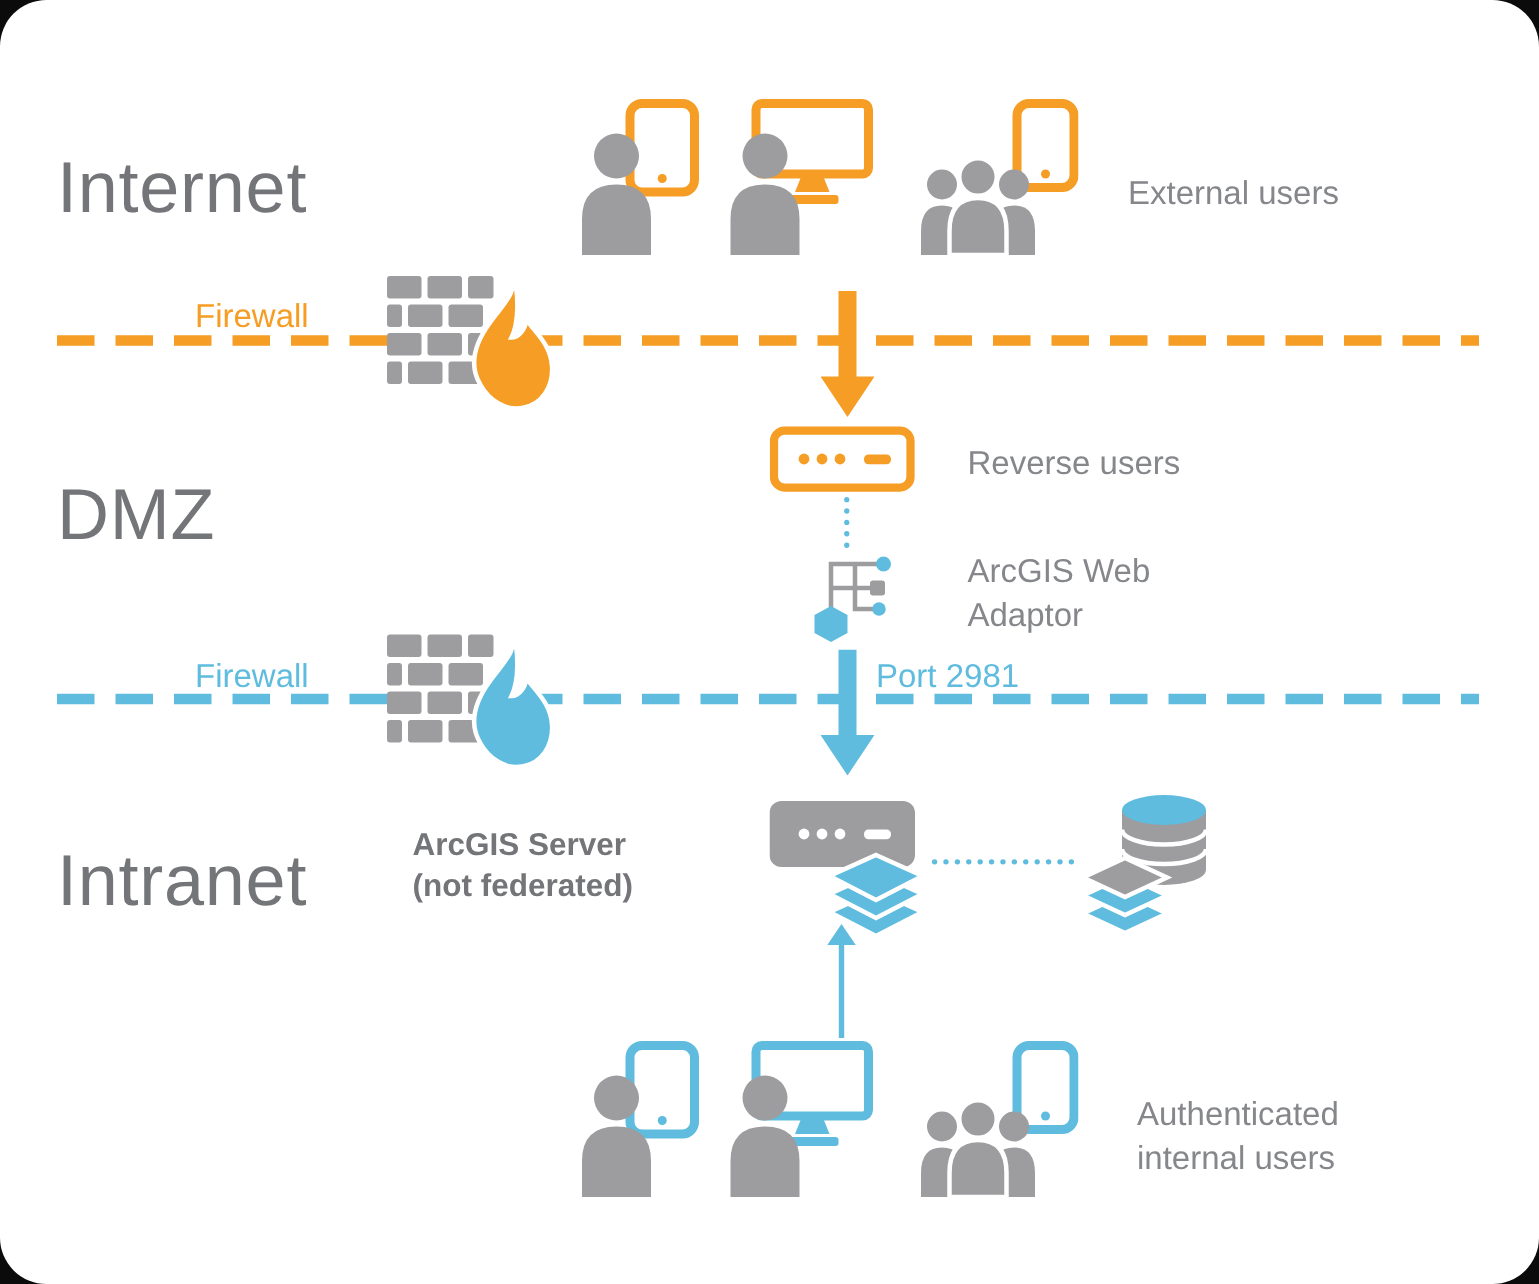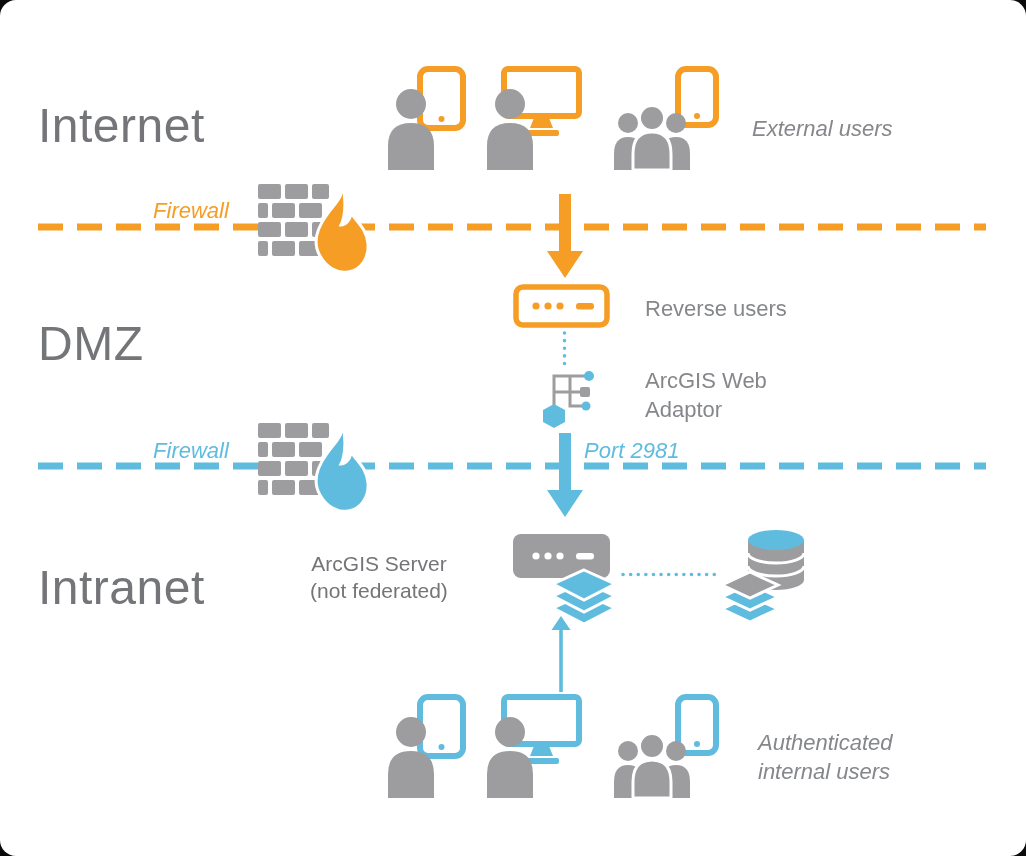--- a/index.html
+++ b/index.html
@@ -1,26 +1,26 @@
 <!DOCTYPE html>
 <html style="--orange: #F59D24; --blue: #5FBCDE; --zone-gray: #747578; --label-gray: #85878B; --icon-gray: #9D9DA0;"><head>
 <meta charset="utf-8">
 <style>
   * { margin:0; padding:0; box-sizing:border-box; }
   html,body { background:#0b0b0b; font-family:"Liberation Sans", sans-serif; }
   .diagram {
     position:relative; width:1026px; height:856px;
-    background:#ffffff; border-radius:16px; overflow:hidden;
+    background:#ffffff; border-radius:31px; overflow:hidden;
   }
   .abs { position:absolute; }
   .zone-label { font-size:48px; color:var(--zone-gray); letter-spacing:0.5px; }
   .lbl { font-size:22px; line-height:29px; color:var(--label-gray); }
-  .italic { font-style:italic; }
-  .bold { font-weight:normal; }
-  .right { text-align:center; }
+  .italic { }
+  .bold { font-weight:bold; }
+  .right { text-align:left; }
   .dark { color:var(--zone-gray); line-height:27px; font-size:21px; }
   .orange-text { color:var(--orange); }
   .blue-text { color:var(--blue); }
   .icon-orange { color:var(--orange); }
   .icon-blue { color:var(--blue); }
   .icon-gray-c { color:var(--icon-gray); }
   svg { display:block; overflow:visible; }
 </style>
 </head>
 <body>

